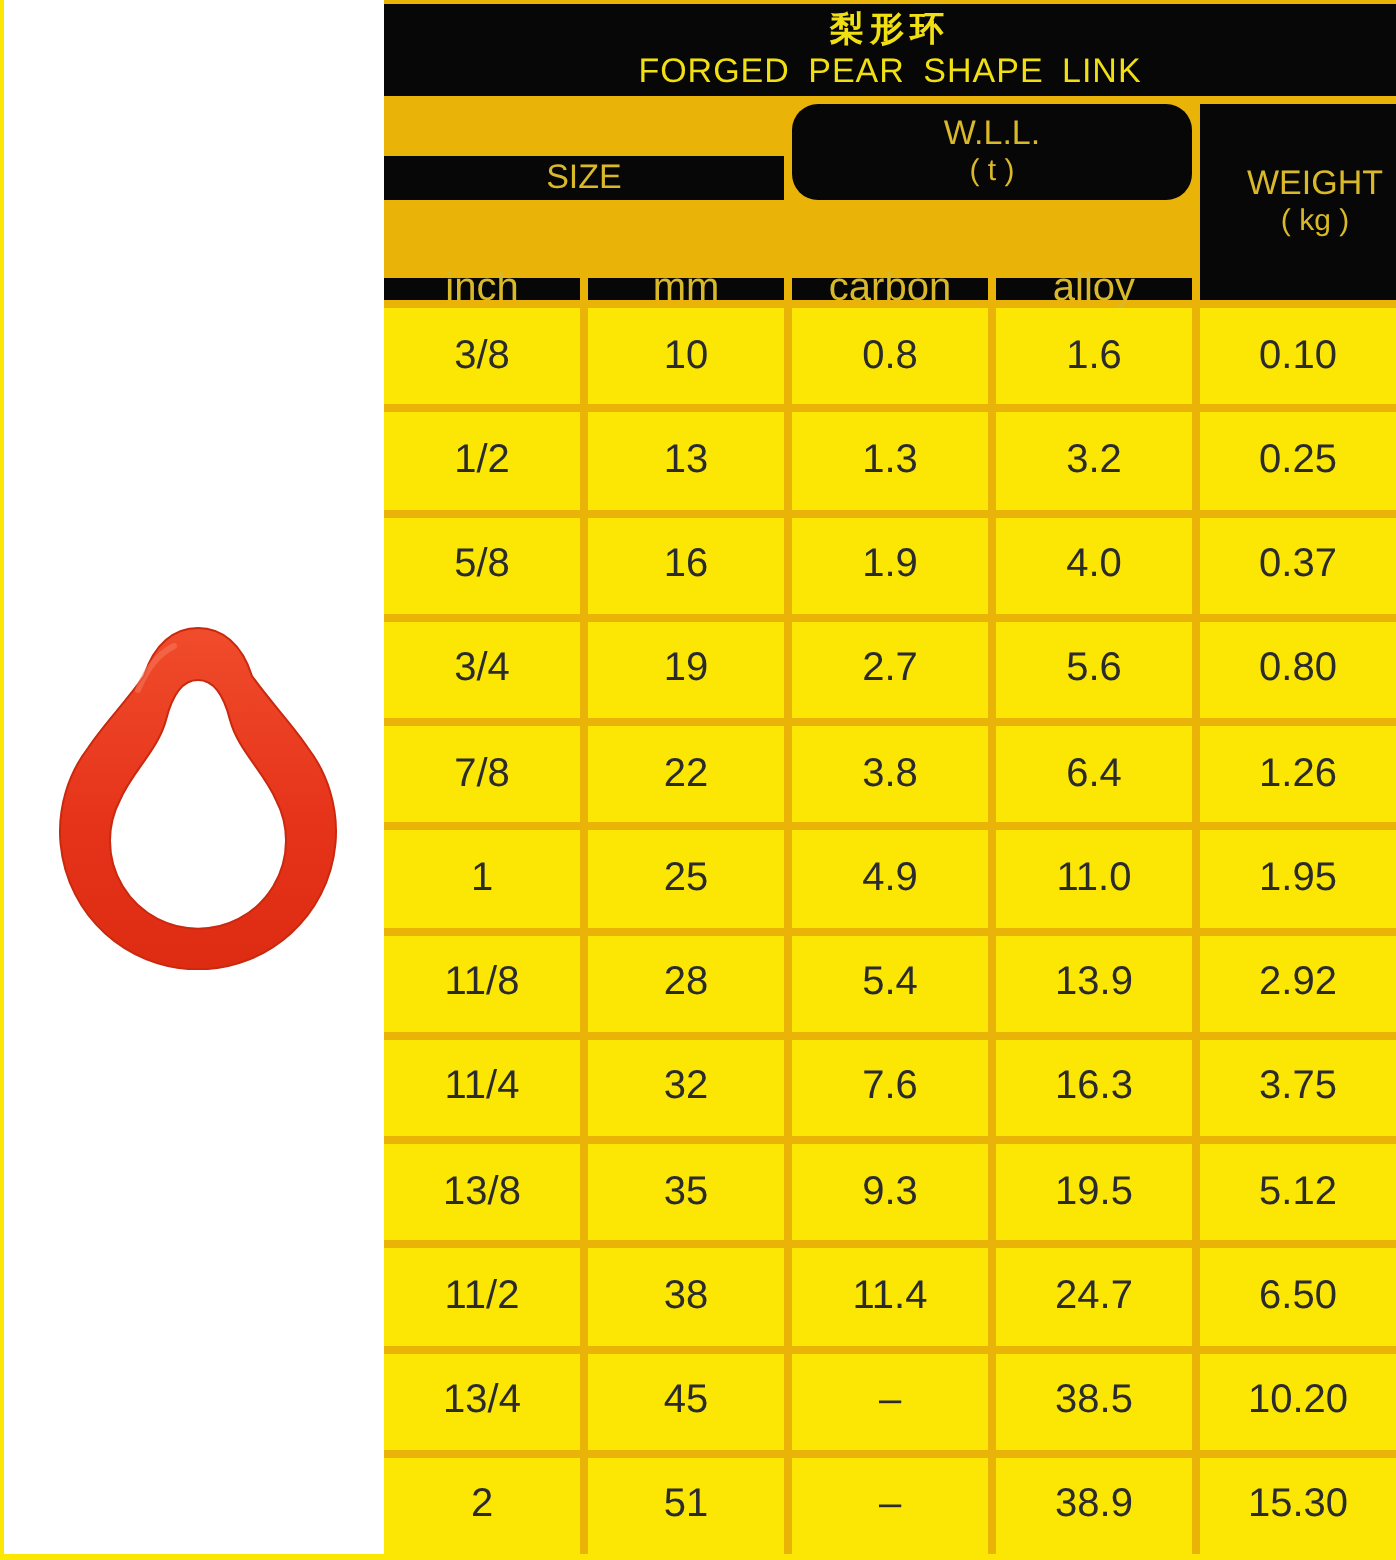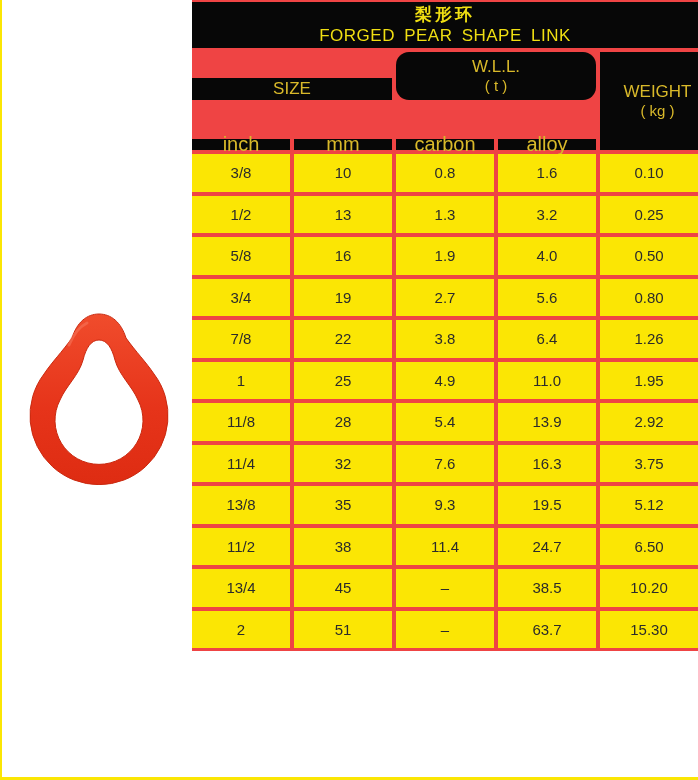--- a/index.html
+++ b/index.html
@@ -7,31 +7,31 @@
     width:698px;height:780px;position:relative;overflow:hidden;
     background:#ffffff;
     font-family:"Liberation Sans", sans-serif;
   }
   .edge-left{position:absolute;left:0;top:0;width:2px;height:780px;background:#fbe604;z-index:5;}
   .edge-bottom{position:absolute;left:0;bottom:0;width:698px;height:3px;background:#fbe604;z-index:5;}
 
   .product{position:absolute;left:29px;top:313px;width:140px;height:172px;}
 
   .spec-table{
-    position:absolute;left:192px;top:0;width:506px;height:651px;
+    position:absolute;left:192px;top:0;width:506px;height:780px;
     box-sizing:border-box;padding:2px 0 3px 0;
     display:grid;
     grid-template-columns:repeat(5,1fr);
     grid-template-rows:46px 48px 46px repeat(12,1fr);
     gap:4px;
-    background:#ef4444;
+    background:#eab308;
   }
   .cell{display:flex;flex-direction:column;align-items:center;justify-content:center;text-align:center;}
   .c-black{background:#070707;color:#d9b92a;}
-  .c-yellow{background:#fbe604;color:#2b2b2b;font-size:15px;text-align:center;}
+  .c-yellow{background:#fbe604;color:#2b2b2b;font-size:20px;text-align:center;}
 
   .t-title{grid-row:1;grid-column:1/6;background:#070707;}
   .t-title .zh{color:#f0df12;font-size:17px;font-weight:bold;letter-spacing:3px;line-height:1.25;}
   .t-title .en{color:#f0df12;font-size:17px;letter-spacing:0.5px;word-spacing:4px;line-height:1.25;}
 
   .h-size{grid-row:2;grid-column:1/3;font-size:17px;margin-top:26px;}
   .h-wll{grid-row:2;grid-column:3/5;border-radius:13px;}
   .h-weight{grid-row:2/4;grid-column:5/6;padding-left:17px;}
   .h-inch{grid-row:3;grid-column:1;}
   .h-mm{grid-row:3;grid-column:2;}
@@ -108,21 +108,21 @@
   <div class="cell c-yellow">1/2</div>
   <div class="cell c-yellow">13</div>
   <div class="cell c-yellow">1.3</div>
   <div class="cell c-yellow">3.2</div>
   <div class="cell c-yellow">0.25</div>
 
   <div class="cell c-yellow">5/8</div>
   <div class="cell c-yellow">16</div>
   <div class="cell c-yellow">1.9</div>
   <div class="cell c-yellow">4.0</div>
-  <div class="cell c-yellow">0.50</div>
+  <div class="cell c-yellow">0.37</div>
 
   <div class="cell c-yellow">3/4</div>
   <div class="cell c-yellow">19</div>
   <div class="cell c-yellow">2.7</div>
   <div class="cell c-yellow">5.6</div>
   <div class="cell c-yellow">0.80</div>
 
   <div class="cell c-yellow">7/8</div>
   <div class="cell c-yellow">22</div>
   <div class="cell c-yellow">3.8</div>
@@ -161,16 +161,16 @@
 
   <div class="cell c-yellow">13/4</div>
   <div class="cell c-yellow">45</div>
   <div class="cell c-yellow">–</div>
   <div class="cell c-yellow">38.5</div>
   <div class="cell c-yellow">10.20</div>
 
   <div class="cell c-yellow">2</div>
   <div class="cell c-yellow">51</div>
   <div class="cell c-yellow">–</div>
-  <div class="cell c-yellow">63.7</div>
+  <div class="cell c-yellow">38.9</div>
   <div class="cell c-yellow">15.30</div>
 
 </div>
 
 </body></html>

